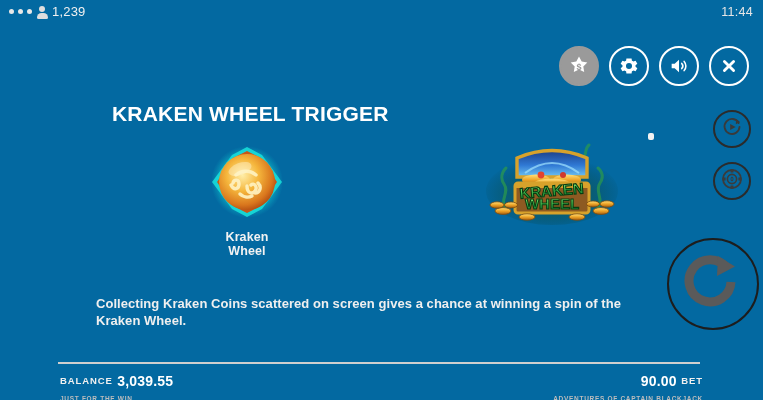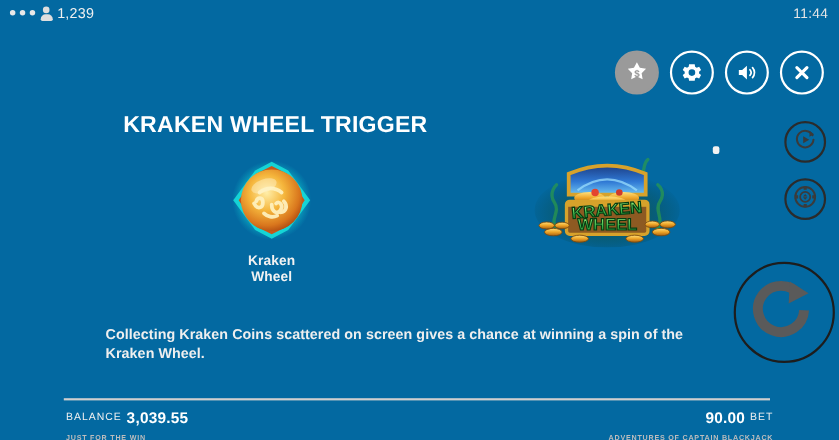--- a/index.html
+++ b/index.html
@@ -226,21 +226,21 @@
   .footer-right {
     position: absolute;
     right: 60px;
     top: 371px;
     text-align: right;
   }
   .f-label {
     font-size: 9.5px;
     letter-spacing: 0.9px;
     color: #f0f0f0;
-    font-weight: normal;
+    font-weight: bold;
     vertical-align: middle;
     text-align: right;
   }
   .f-value {
     font-size: 14px;
     font-weight: bold;
     color: #ffffff;
     vertical-align: middle;
     letter-spacing: 0.2px;
   }

